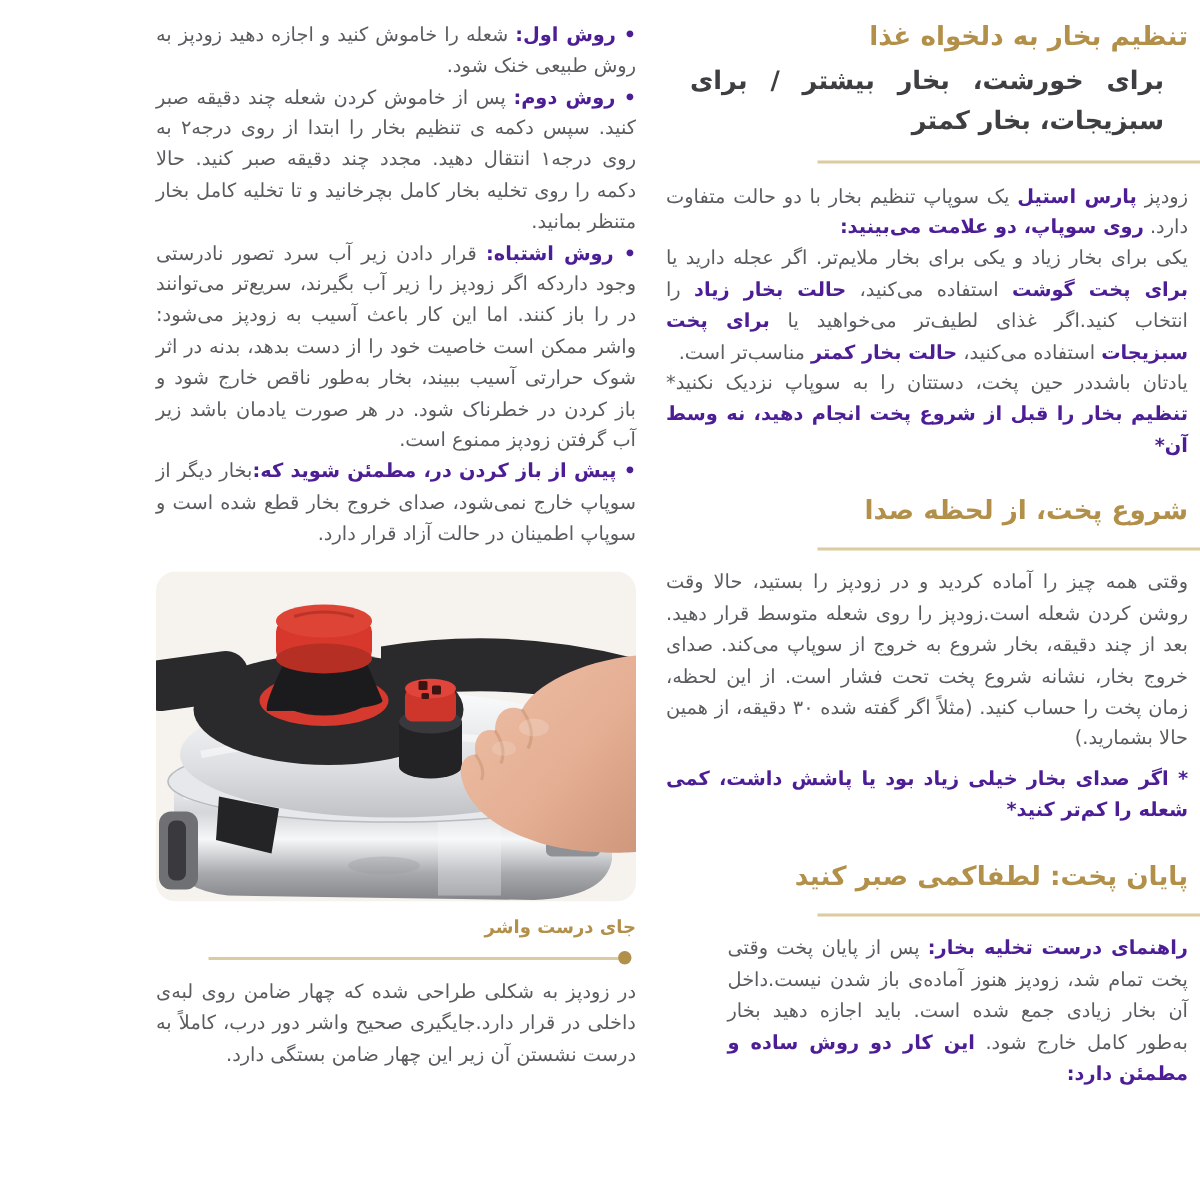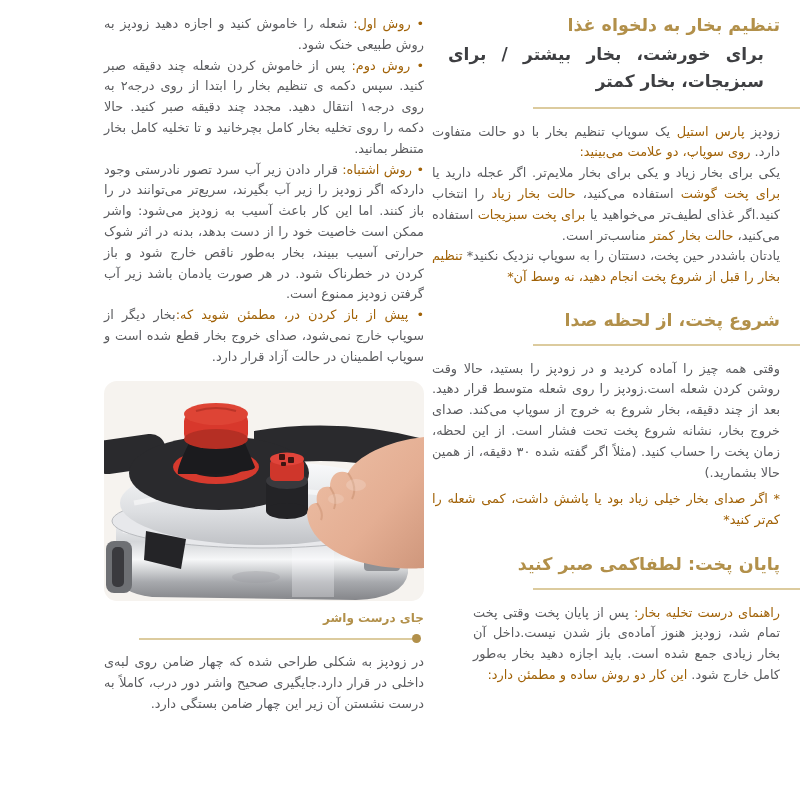--- a/index.html
+++ b/index.html
@@ -1,25 +1,25 @@
 <!DOCTYPE html>
 <html lang="fa"><head>
 <meta charset="utf-8">
 <style>
   html,body{margin:0;padding:0;}
   body{
     width:800px;height:800px;background:#ffffff;position:relative;overflow:hidden;
     font-family:"DejaVu Sans", sans-serif;direction:rtl;
   }
   .col{position:absolute;top:14px;}
-  .col-right{right:20px;width:348px;}
+  .col-right{right:8px;width:348px;}
   .col-left{left:104px;width:320px;}
 
   .para{font-size:12.9px;line-height:20.8px;color:#5b5c5f;text-align:justify;margin:0;}
-  .bd{font-weight:normal;color:#a16207;}
+  .bd{font-weight:bold;color:#4c1d95;}
 
   .g-h{color:#b2904a;font-size:17.5px;font-weight:bold;margin:0;text-align:right;line-height:1.35;}
   .sub{font-size:17px;font-weight:bold;color:#3e3f42;line-height:1.62;margin:3px 16px 0;text-align:justify;}
 
   .divider{display:flex;align-items:center;direction:ltr;height:9px;margin-top:8px;margin-bottom:9px;}
   .col-right .divider{width:280px;margin-inline-start:103px;margin-inline-end:-33px;}
   .col-left  .divider{width:282px;margin-inline-start:35px;margin-inline-end:3px;}
   .dline{flex:1;height:2px;background:#dccb9e;}
   .ddot{width:9px;height:9px;border-radius:50%;background:#b2904a;}
 

